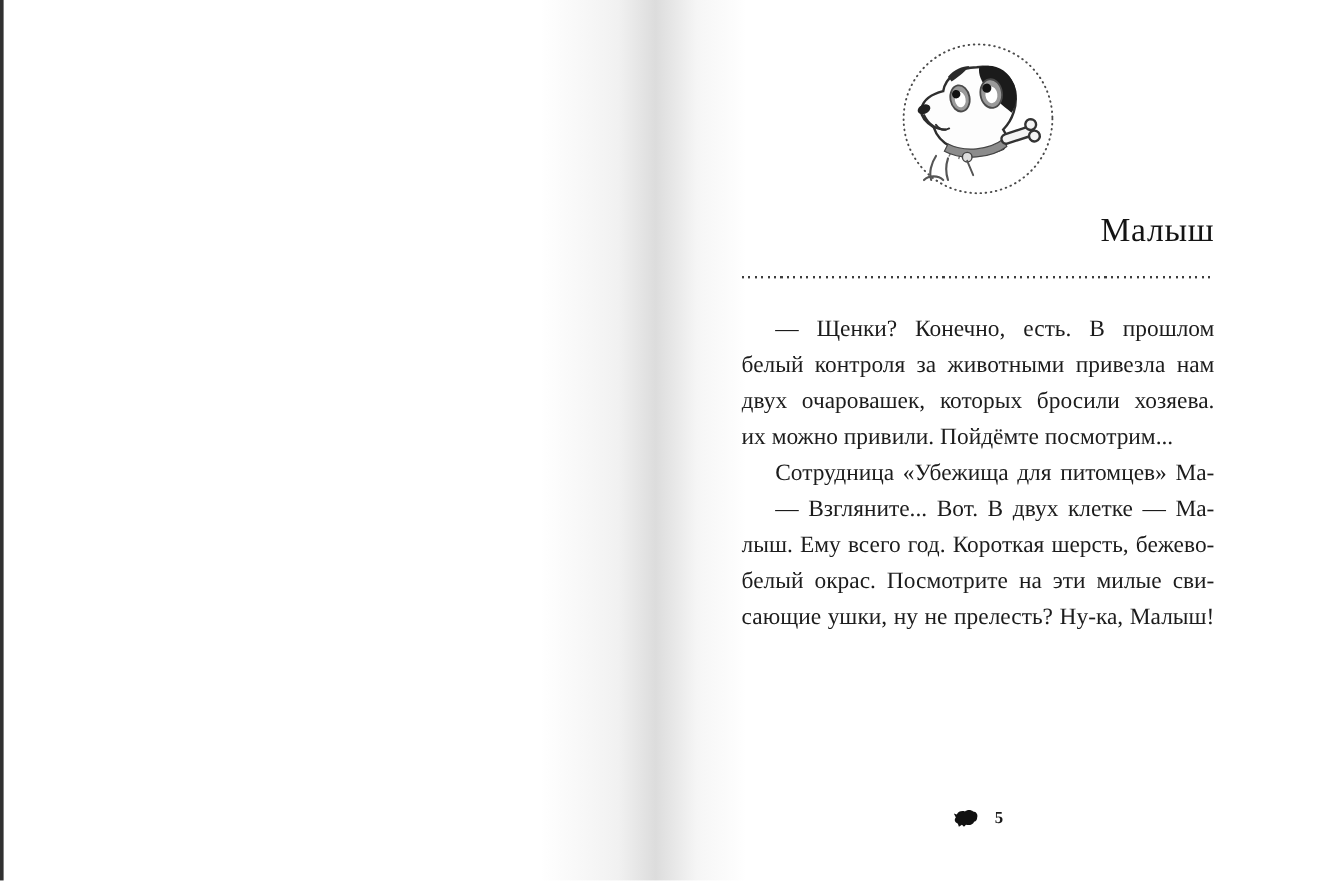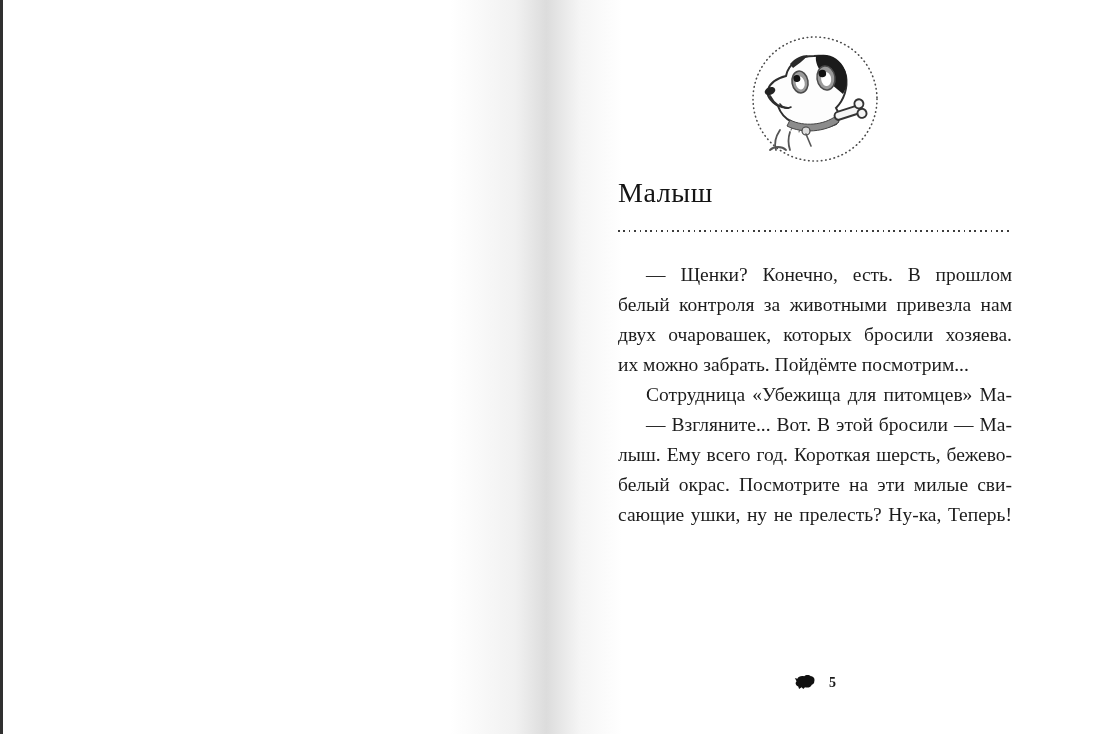--- a/index.html
+++ b/index.html
@@ -18,21 +18,21 @@
       rgba(255,255,255,0) 100%);
   }
 
   .left-page { position: absolute; left: 3px; top: 0; width: 450px; height: 100%; background: #ffffff; }
 
   .right-content { position: absolute; left: 618px; top: 0; width: 394px; height: 734px; color: #1c1c1c; }
 
   .illus { width: 130px; height: 130px; margin: 34px auto 0; display: block; }
 
   .title {
-    margin-top: 12px; text-align: left;
+    margin-top: 12px; text-align: right;
     font-size: 28px; letter-spacing: 0.6px; color: #141414;
     line-height: 34px;
   }
 
   .divider {
     margin-top: 20px; height: 2px;
     background: repeating-linear-gradient(90deg, #3d3d3d 0 1.7px, transparent 1.7px 5.4px);
   }
 
   .bodytext { margin-top: 28px; font-size: 19.5px; line-height: 30px; }
@@ -101,26 +101,26 @@
     </svg>
 
     <div class="title">Малыш</div>
 
     <div class="divider"></div>
 
     <div class="bodytext">
       <div class="line indent">— Щенки? Конечно, есть. В прошлом месяце</div>
       <div class="line">белый контроля за животными привезла нам</div>
       <div class="line">двух очаровашек, которых бросили хозяева.</div>
-      <div class="line para-end">их можно забрать. Пойдёмте посмотрим...</div>
+      <div class="line para-end">их можно привили. Пойдёмте посмотрим...</div>
       <div class="line indent">Сотрудница «Убежища для питомцев» Ма-</div>
-      <div class="line indent">— Взгляните... Вот. В этой бросили — Ма-</div>
+      <div class="line indent">— Взгляните... Вот. В двух клетке — Ма-</div>
       <div class="line">лыш. Ему всего год. Короткая шерсть, бежево-</div>
       <div class="line">белый окрас. Посмотрите на эти милые сви-</div>
-      <div class="line">сающие ушки, ну не прелесть? Ну-ка, Теперь!</div>
+      <div class="line">сающие ушки, ну не прелесть? Ну-ка, Малыш!</div>
     </div>
 
     <div class="footer">
       <svg width="22" height="18" viewBox="0 0 26 20">
         <path fill="#111111" d="M24,8 C25,5 23,2 20,2 C18,0 14,0 12,2 C9,1 5,2 4,5 L1,4 L3,8
                  C1,10 2,13 5,14 L6,17 L9,15 L11,17 L13,15 C16,16 20,15 21,12
                  C23,12 24,10 24,8 Z"></path>
       </svg>
       <span class="pagenum">5</span>
     </div>

